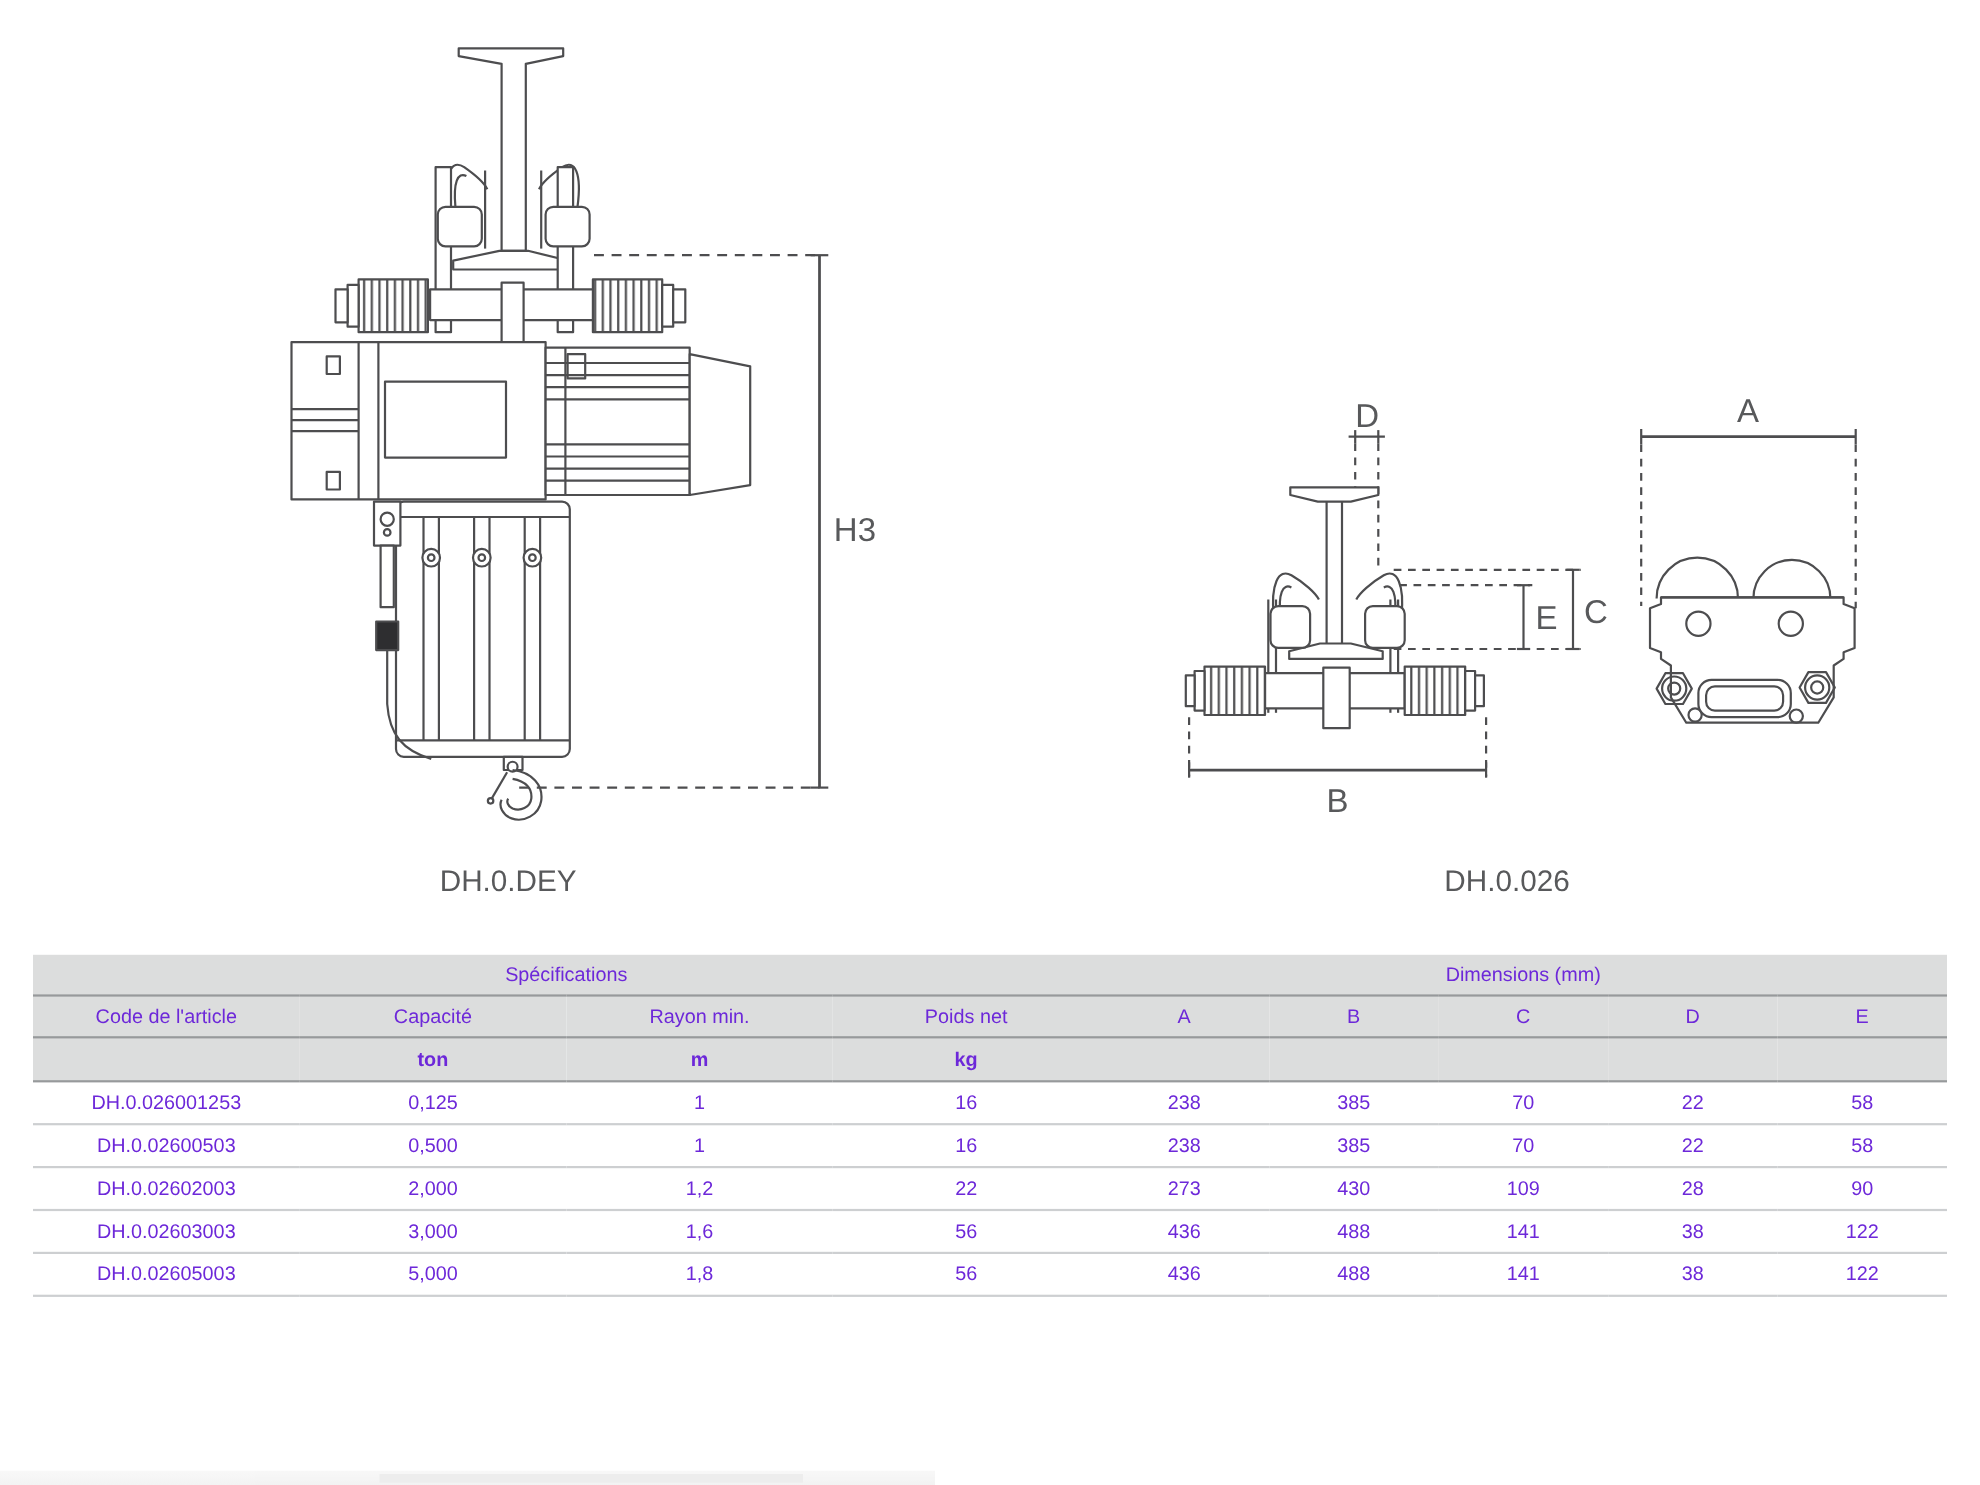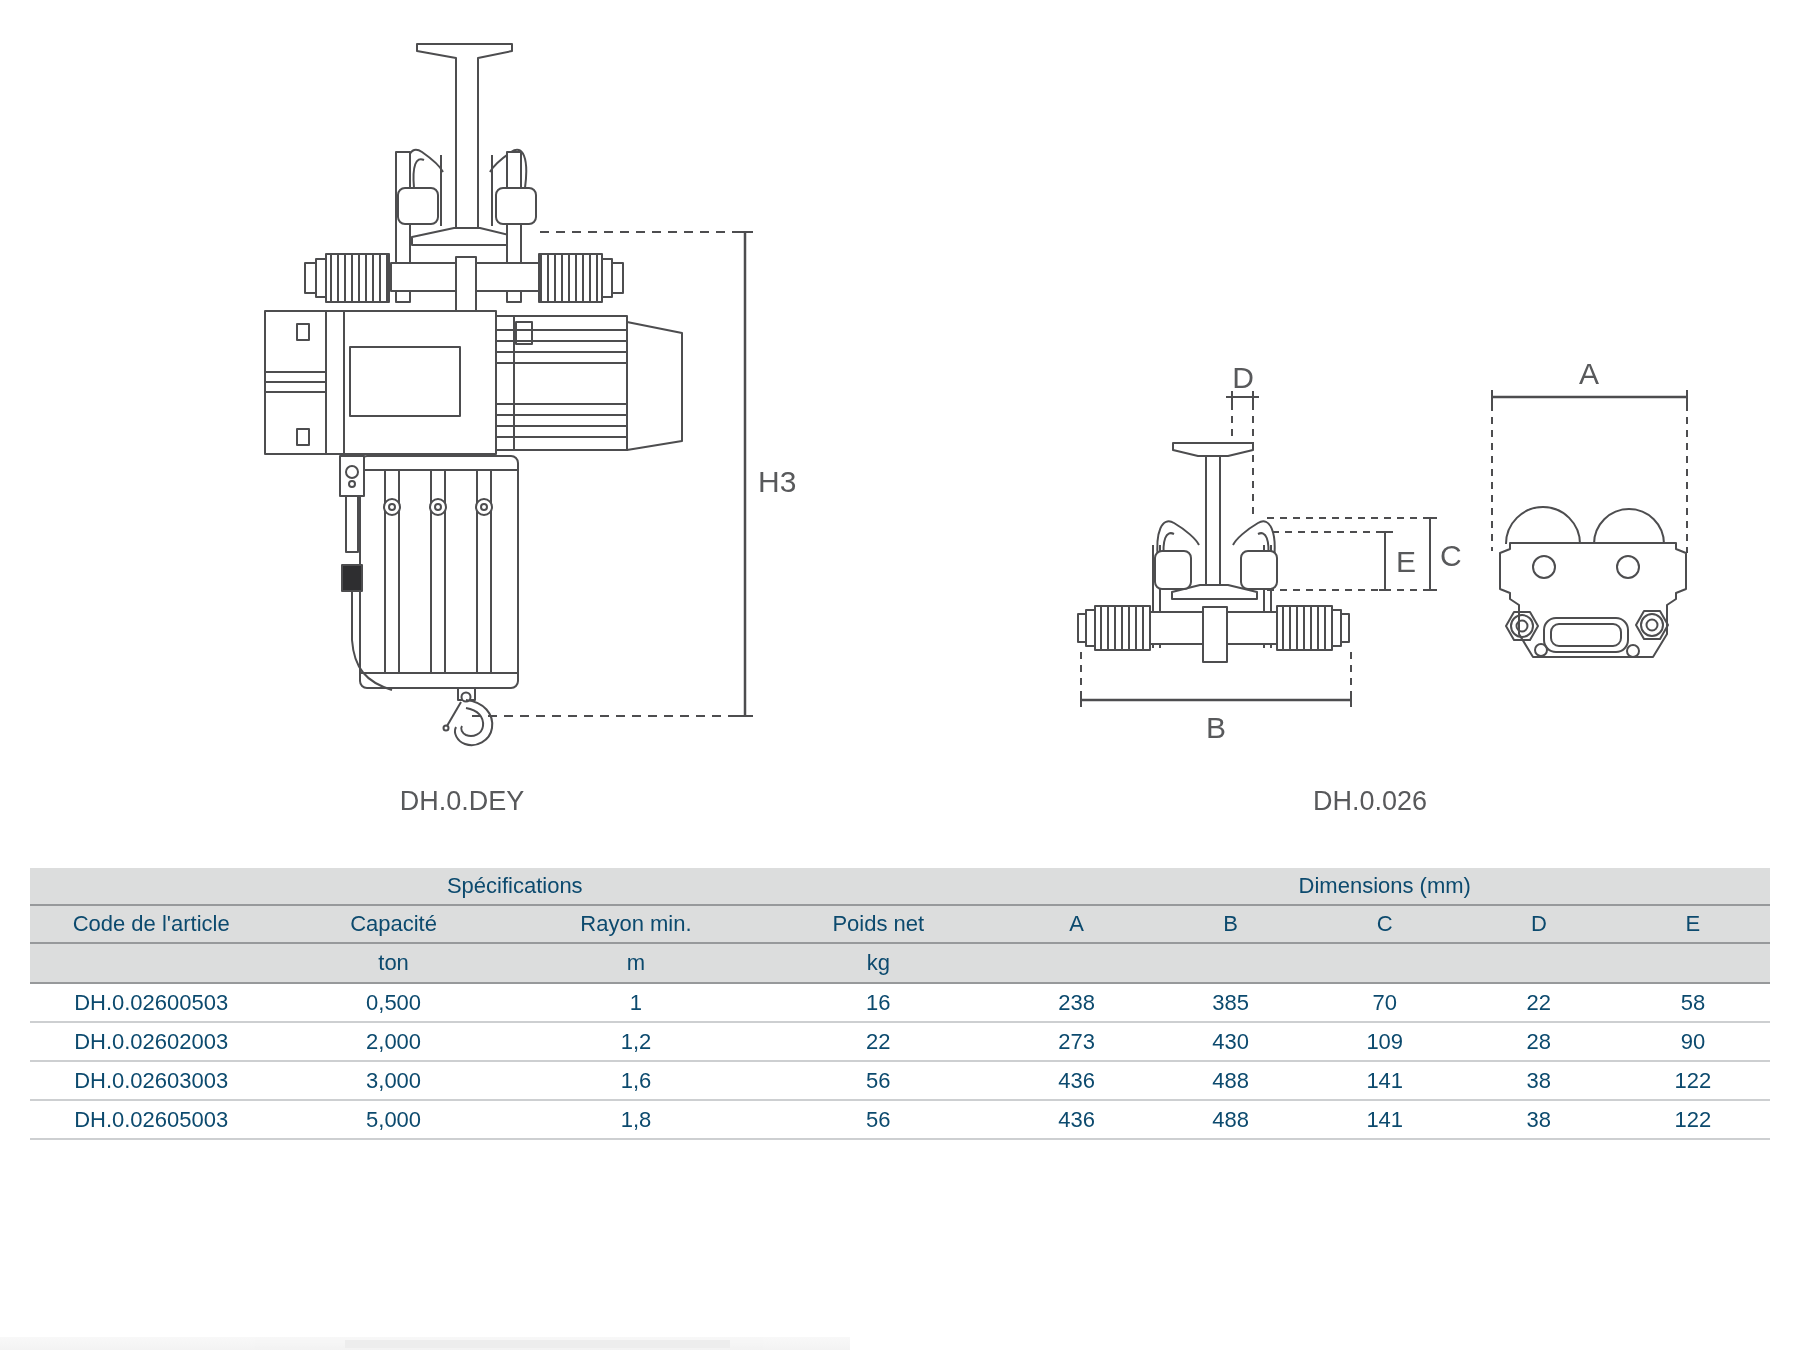--- a/index.html
+++ b/index.html
@@ -4,24 +4,24 @@
 <style>
   html,body{margin:0;padding:0;background:#ffffff;}
   .canvas{position:relative;width:1800px;height:1350px;background:#ffffff;overflow:hidden;
           font-family:"Liberation Sans",sans-serif;}
   svg{position:absolute;left:0;top:0;}
   svg text{font-family:"Liberation Sans",sans-serif;fill:#58595b;}
   .dim-label{font-size:30px;}
   .fig-caption{font-size:27px;}
   .tbl-wrap{position:absolute;left:30px;top:868px;width:1740px;}
   table{width:100%;border-collapse:collapse;table-layout:fixed;
-        font-size:22px;color:#0c4a6e;}
+        font-size:18px;color:#6d28d9;}
   td{text-align:center;padding:0;vertical-align:middle;}
   tr.band td{background:#dcdddd;border-bottom:2px solid #97999b;height:36px;}
-  tr.units td{height:38px;}
+  tr.units td{height:38px;font-weight:bold;}
   tr.data td{height:37px;border-bottom:2px solid #cdcfd1;background:#ffffff;}
   .cutoff{position:absolute;left:0;top:1337px;width:850px;height:13px;
           background:linear-gradient(#f3f3f3,#e9e9e9);opacity:.55;}
   .cutoff .seg{position:absolute;left:345px;top:3px;width:385px;height:8px;background:#e0e0e0;}
 </style>
 </head>
 <body>
 
 <div class="canvas">
 
@@ -267,20 +267,31 @@
           <td>ton</td>
           <td>m</td>
           <td>kg</td>
           <td></td>
           <td></td>
           <td></td>
           <td></td>
           <td></td>
         </tr>
         <tr class="data">
+          <td>DH.0.026001253</td>
+          <td>0,125</td>
+          <td>1</td>
+          <td>16</td>
+          <td>238</td>
+          <td>385</td>
+          <td>70</td>
+          <td>22</td>
+          <td>58</td>
+        </tr>
+        <tr class="data">
           <td>DH.0.02600503</td>
           <td>0,500</td>
           <td>1</td>
           <td>16</td>
           <td>238</td>
           <td>385</td>
           <td>70</td>
           <td>22</td>
           <td>58</td>
         </tr>

